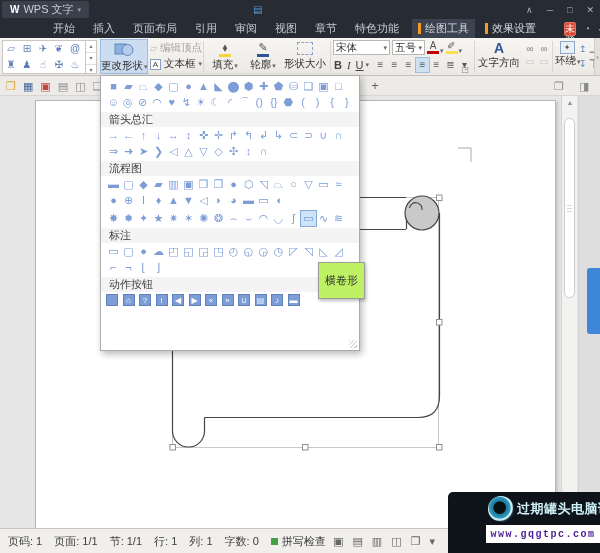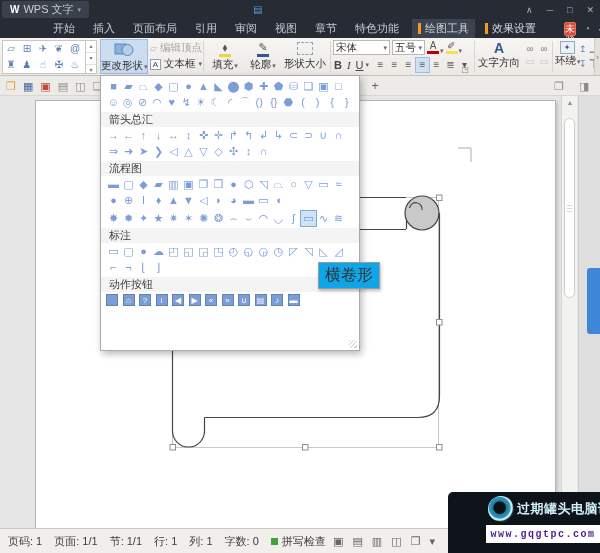--- a/index.html
+++ b/index.html
@@ -106,21 +106,21 @@
   .psec{margin-bottom:2px;}
   .phdr{height:15px;line-height:15px;padding:0 8px;color:#3C3C3C;font-size:11px;background:#F4F4F4;}
   .prow{display:flex;align-items:center;height:16px;padding:0 5px;}
   .pitem{flex:0 1 15px;min-width:0;text-align:center;font-size:11px;line-height:15px;color:#7C9DD6;cursor:default;}
   .prow .hl{background:#CFE3F7;outline:1px solid #7FA9DB;}
   .prow .ab{flex:0 0 12px;width:12px;height:12px;line-height:12px;margin-right:4.5px;background:#7C9DD6;border:1px solid #5F82B8;color:#FFF;font-size:8px;}
   .grip{position:absolute;right:2px;bottom:2px;width:8px;height:8px;
     background:repeating-linear-gradient(135deg,#C9C9C9 0 1px,transparent 1px 3px);}
 
   
-  .tooltip{position:absolute;left:318px;top:262px;z-index:40;background:#0ea5e9;border:1px solid #9B9B9B;box-shadow:1px 2px 3px rgba(0,0,0,.25);padding:2px 6px;font-size:16px;color:#333;white-space:nowrap;}
+  .tooltip{position:absolute;left:318px;top:262px;z-index:40;background:#bef264;border:1px solid #9B9B9B;box-shadow:1px 2px 3px rgba(0,0,0,.25);padding:10px 6px;font-size:11px;color:#333;white-space:nowrap;}
 
   
   .statusbar{position:absolute;left:0;top:528px;width:489px;height:25px;background:#F1EFEC;border-top:1px solid #C9C7C3;z-index:10;}
   .sbleft{position:absolute;left:8px;top:0;height:24px;display:flex;align-items:center;gap:12px;}
   .stat{font-size:11px;color:#3D3D3D;white-space:nowrap;}
   .spell::before{content:"";display:inline-block;width:7px;height:7px;background:#43A047;margin-right:4px;}
   .sbright{position:absolute;left:333px;top:0;height:24px;display:flex;align-items:center;gap:9px;color:#666;}
   .vicon{font-size:11px;}
   .zoomval{font-size:11px;color:#444;margin-left:18px;}
 

